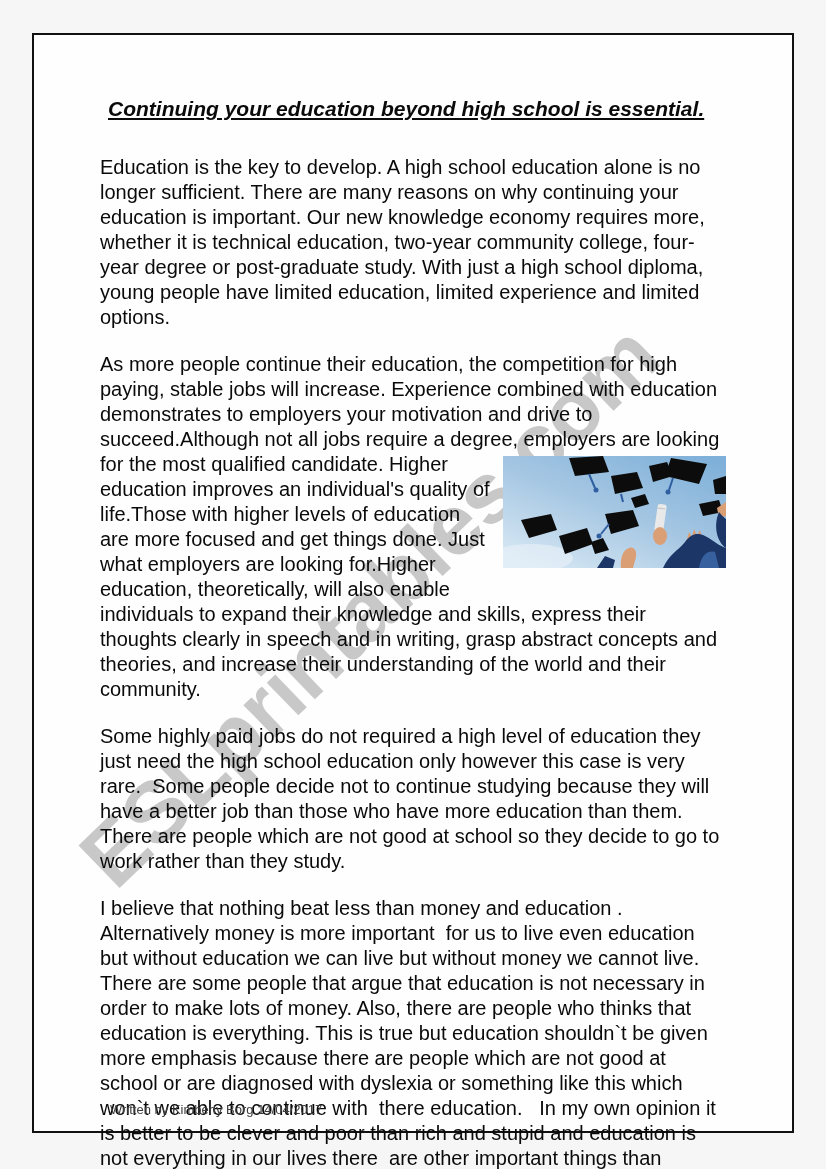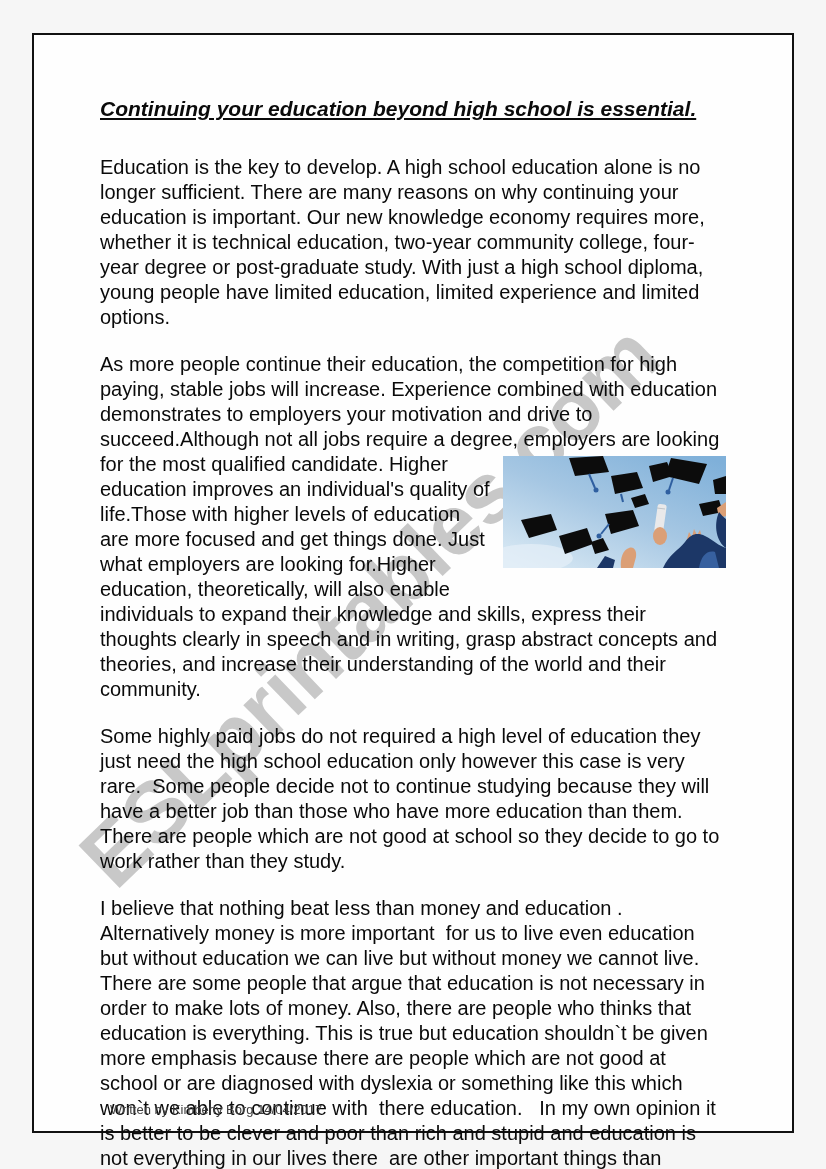--- a/index.html
+++ b/index.html
@@ -37,21 +37,21 @@
     transform-origin: 0 100%;
     z-index: 0;
     pointer-events: none;
   }
   .content {
     position: relative;
     z-index: 1;
     padding: 62px 66px 0 66px;
   }
   .title {
-    margin: 0 0 34px 0;
+    margin: 0 0 34px 8px;
     font-size: 21px;
     font-weight: bold;
     font-style: italic;
     text-decoration: underline;
     color: #0a0a0a;
   }
   .para {
     margin: 0 0 22px 0;
     font-size: 20px;
     line-height: 25px;

